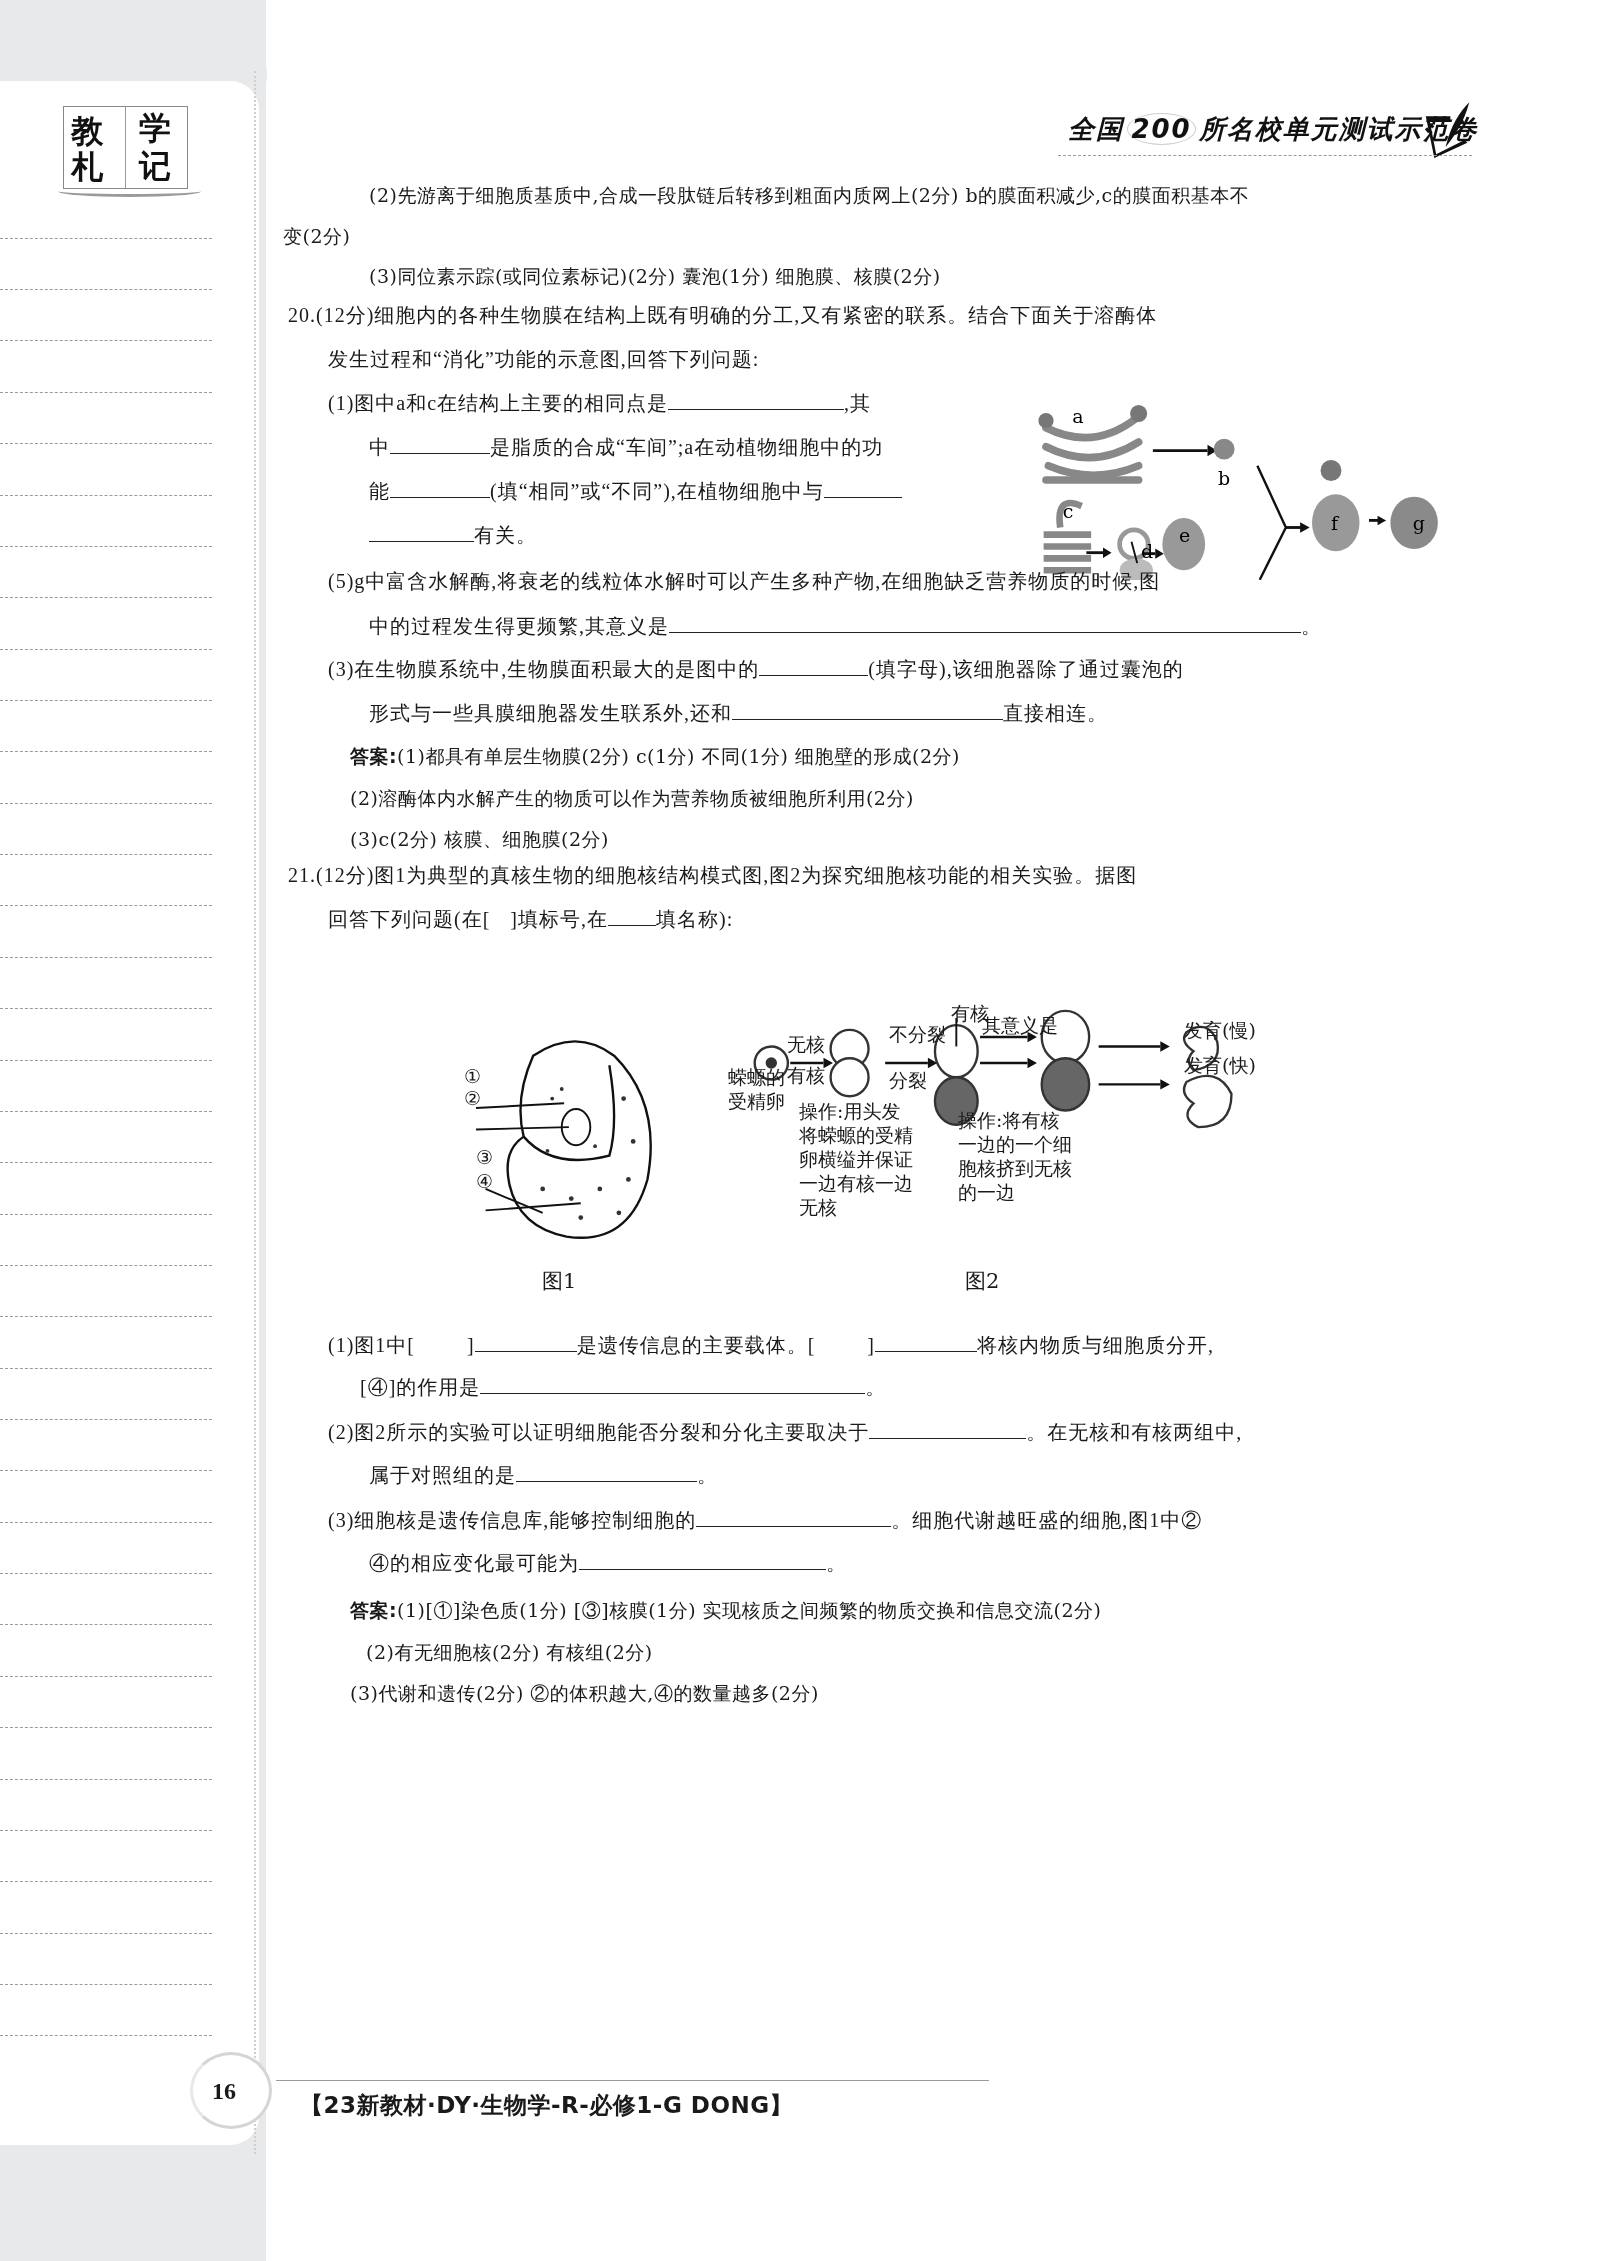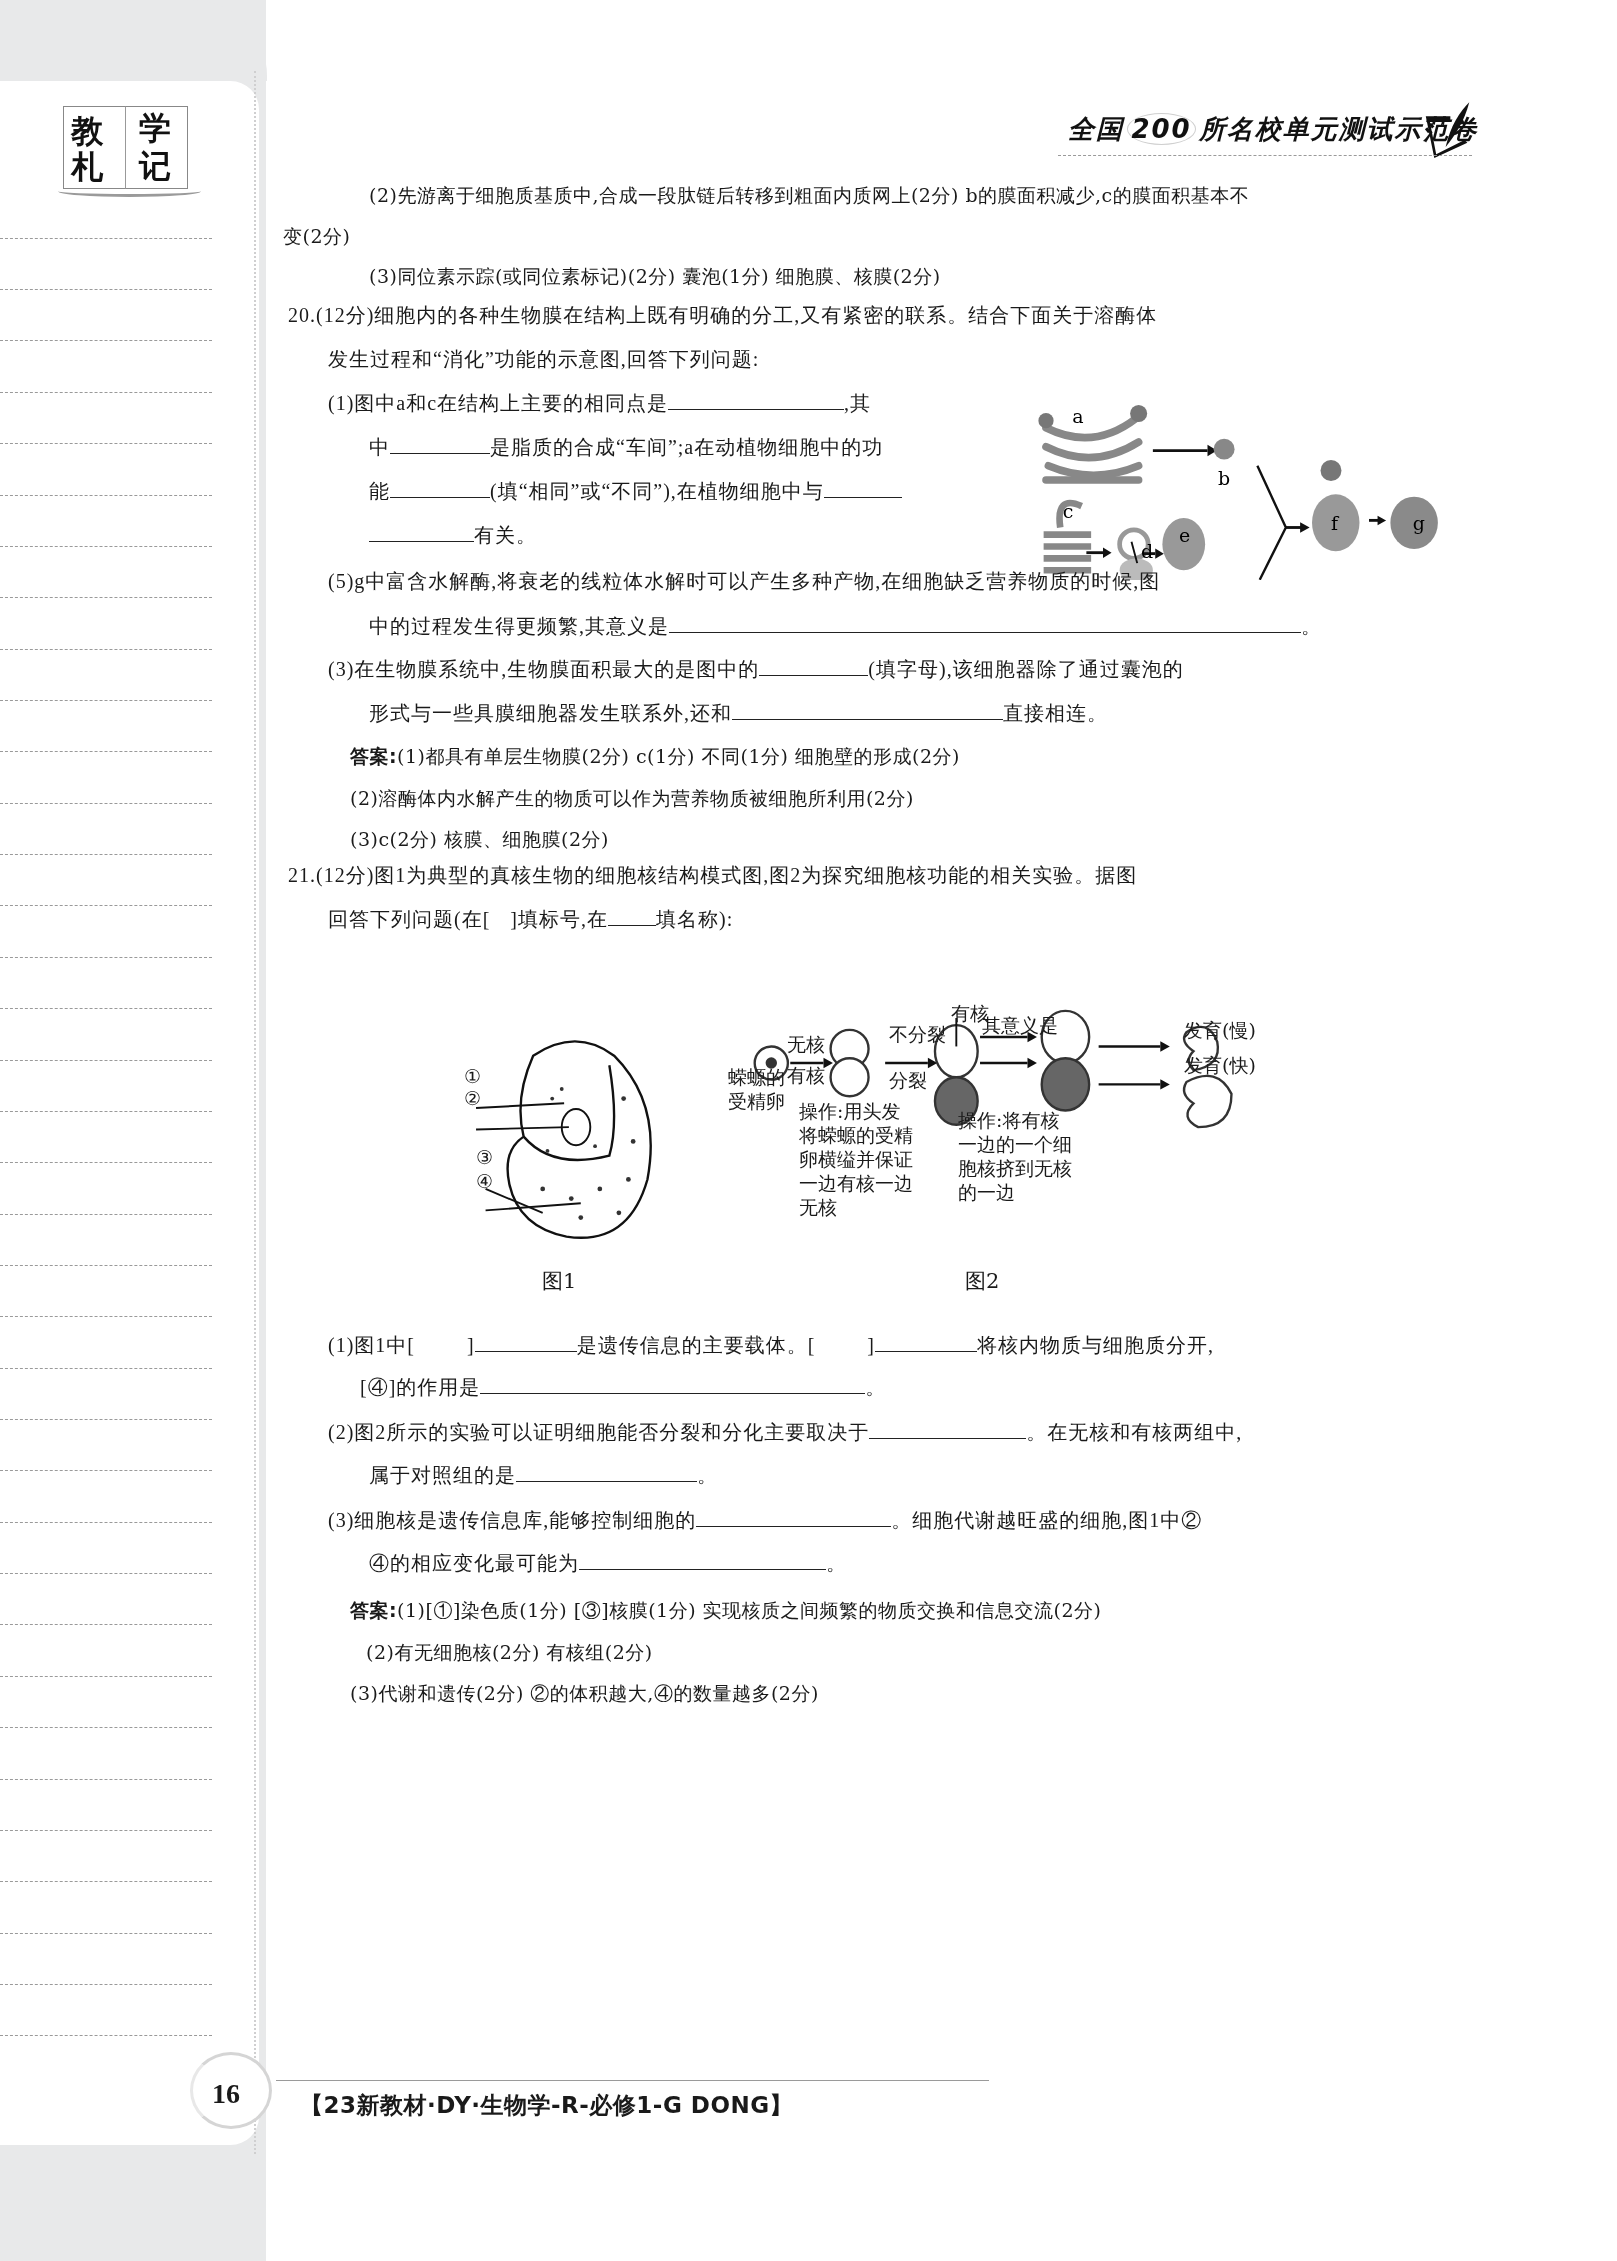--- a/index.html
+++ b/index.html
@@ -22,21 +22,21 @@
   .quill{position:absolute;left:1422px;top:102px;width:52px;height:57px;}
   .txt{position:absolute;white-space:nowrap;font-size:19px;letter-spacing:0.5px;}
   .big{font-size:20px;letter-spacing:1px;font-family:Liberation Serif, serif;}
   .ans-label{font-family:"DejaVu Sans","Liberation Sans",sans-serif;font-weight:bold;}
   .blank{display:inline-block;border-bottom:1.9px solid #222;height:19px;vertical-align:baseline;}
   .bracket{display:inline-block;}
   .diagram{position:absolute;}
   .cap{position:absolute;font-size:21px;}
   .dlabel{position:absolute;font-size:19px;white-space:nowrap;}
   .footer-circle{position:absolute;left:190px;top:2052px;width:76px;height:71px;border-radius:50%;border:3.8px solid #d5d5d5;border-left-color:#e8e8e8;background:#fff;}
-  .footer-num{position:absolute;left:212px;top:2078px;font-size:28px;font-weight:bold;font-family:"Liberation Serif",serif;}
+  .footer-num{position:absolute;left:212px;top:2078px;font-size:24px;font-weight:bold;font-family:"Liberation Serif",serif;}
   .footer-line{position:absolute;left:276px;top:2080px;width:713px;border-top:1.9px solid #9a9a9a;}
   .footer-code{position:absolute;left:300px;top:2090px;font-family:"DejaVu Sans","Liberation Sans",sans-serif;font-weight:bold;font-size:23px;letter-spacing:0.5px;}
 </style>
 </head>
 <body>
 
 <div class="sidebar-bg"></div>
 <div class="sidebar-top-curve"></div>
 <div class="sidebar-panel"></div>
 <div class="perforation"></div>

